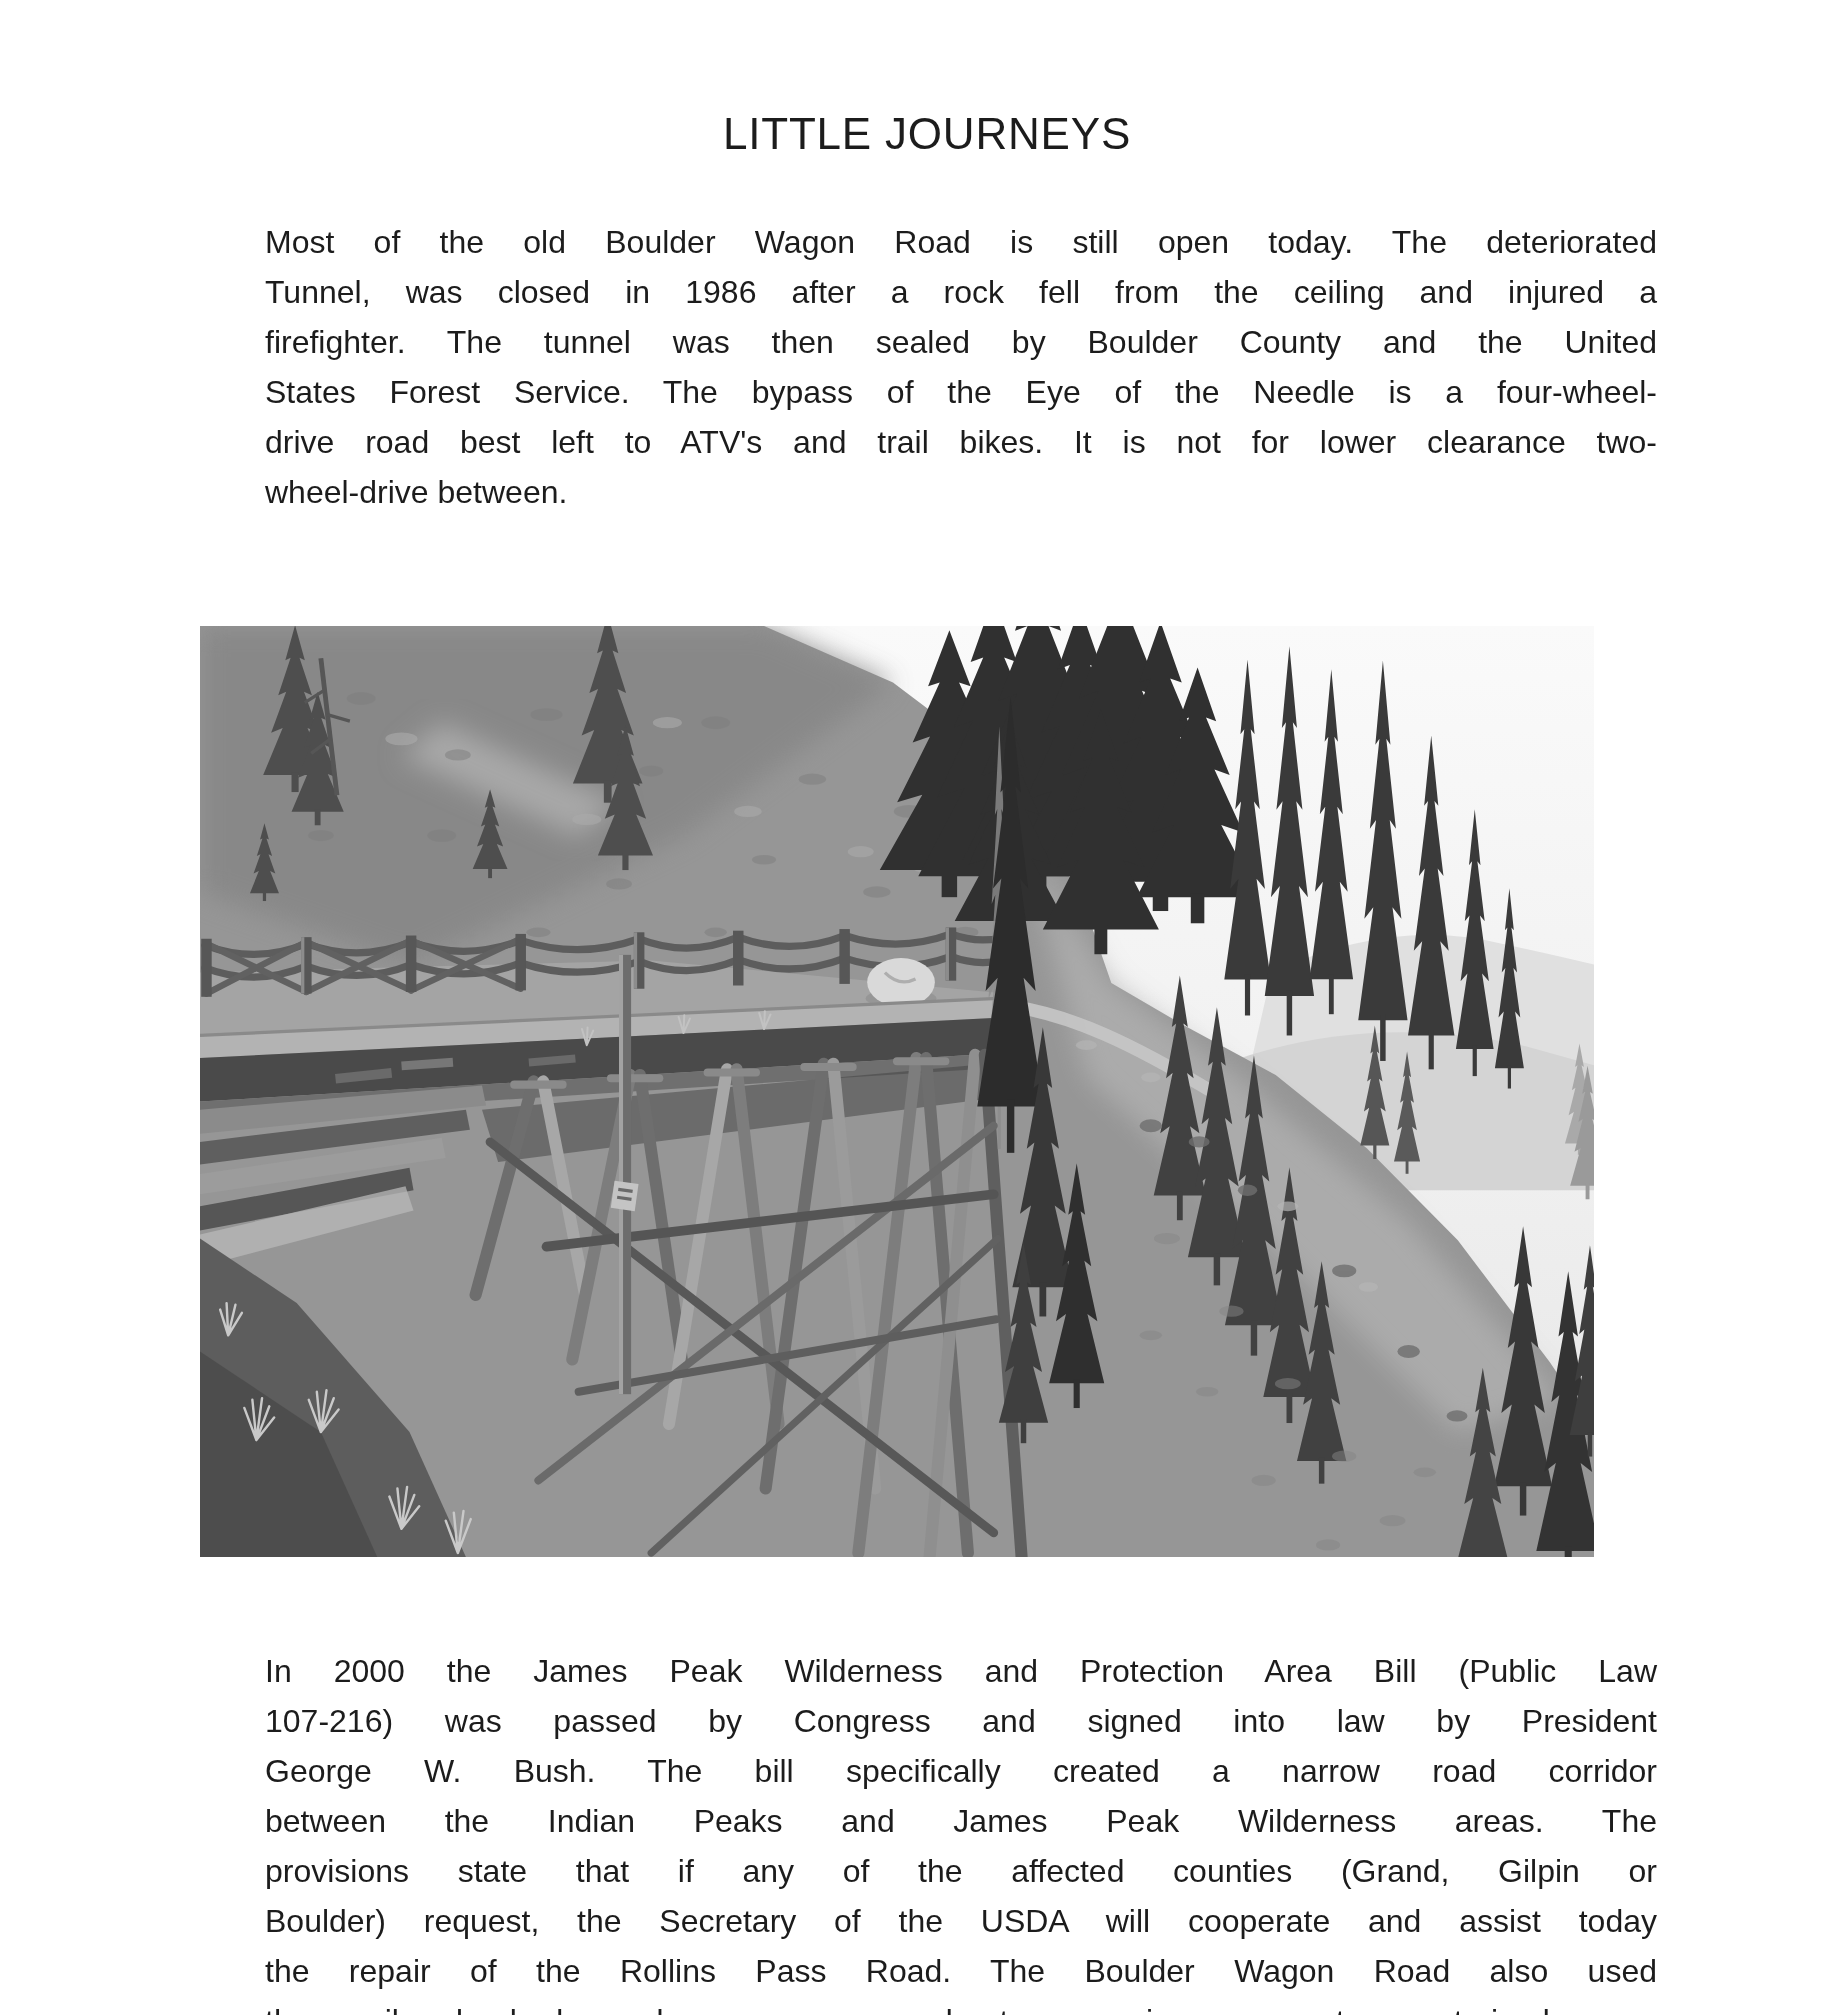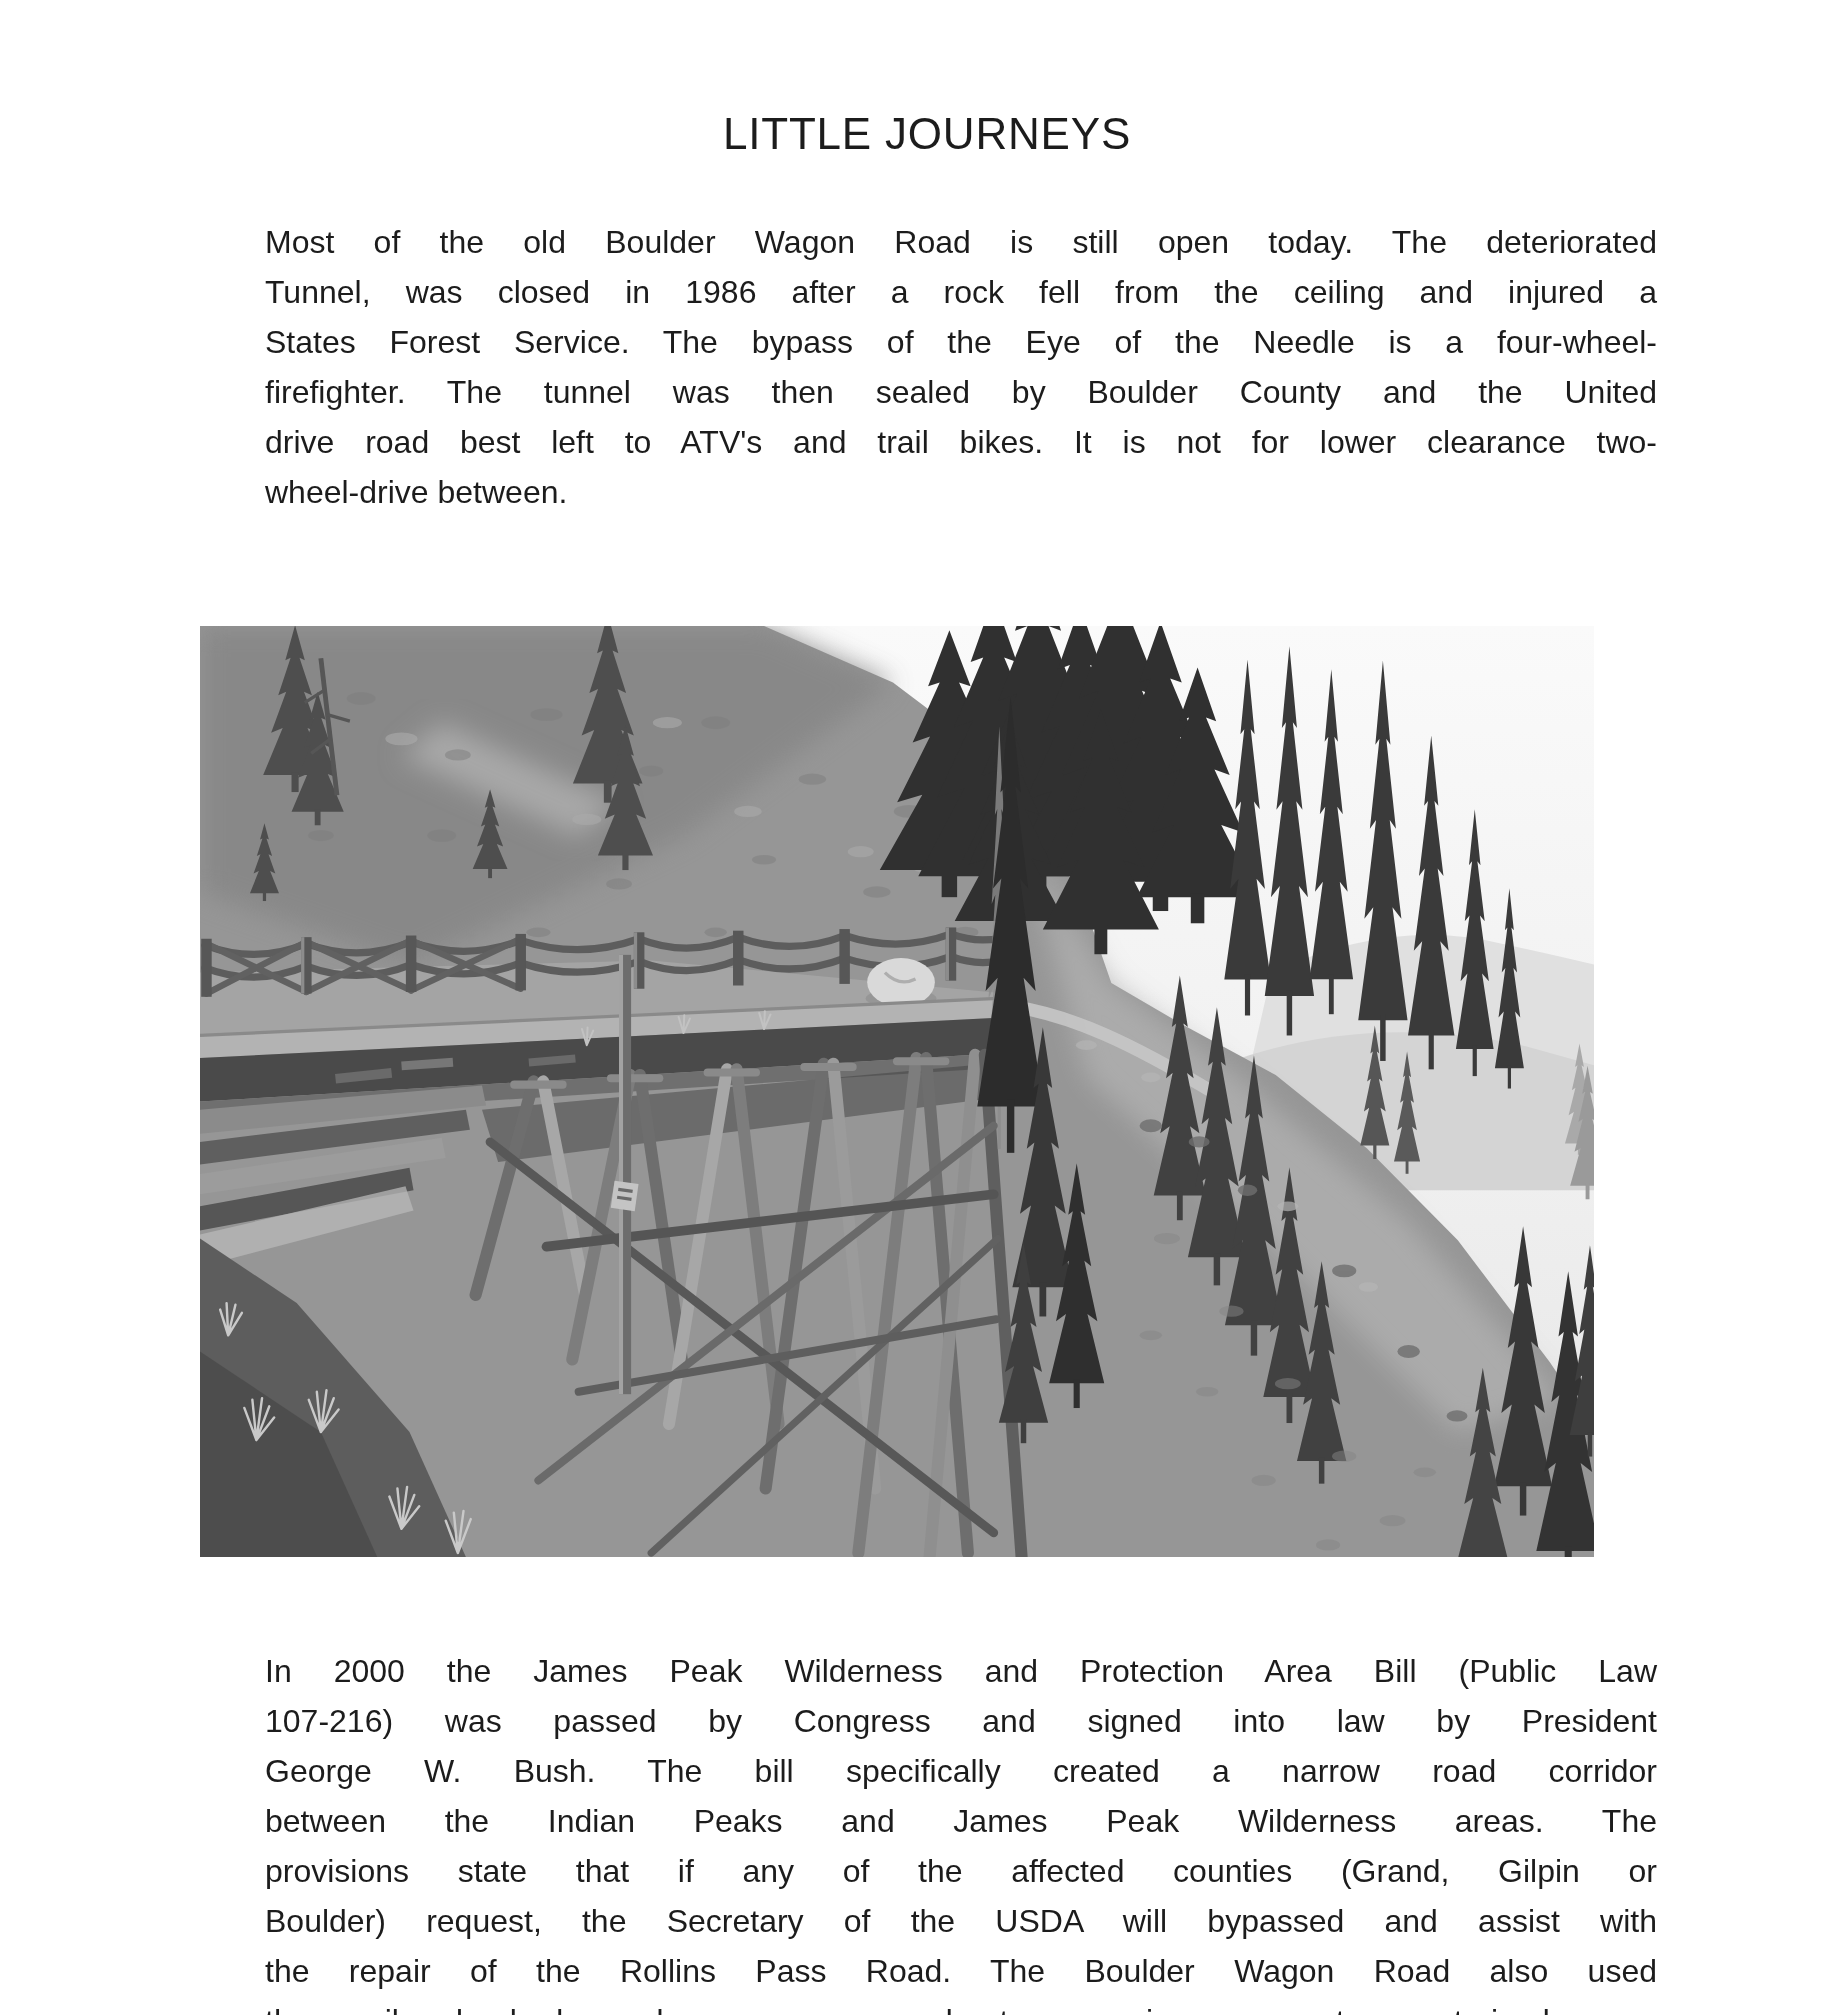--- a/index.html
+++ b/index.html
@@ -48,22 +48,22 @@
 </head>
 <body>
 
 <div class="page">
 
   <h1 class="title">LITTLE JOURNEYS</h1>
 
   <div class="para p1">
       <div class="line">Most of the old Boulder Wagon Road is still open today. The deteriorated</div>
       <div class="line">Tunnel, was closed in 1986 after a rock fell from the ceiling and injured a</div>
+      <div class="line">firefighter. The tunnel was then sealed by Boulder County and the United</div>
       <div class="line">States Forest Service. The bypass of the Eye of the Needle is a four-wheel-</div>
-      <div class="line">firefighter. The tunnel was then sealed by Boulder County and the United</div>
       <div class="line">drive road best left to ATV's and trail bikes. It is not for lower clearance two-</div>
       <div class="line last">wheel-drive between.</div>
     </div>
 
   <figure class="photo" aria-label="Black-and-white photograph of the deteriorated Riflesight Notch wooden railroad trestle clinging to a steep mountainside, with a rustic log fence along the grassy deck, spruce trees on the slope and a hazy valley beyond">
     <svg viewBox="0 0 1730 1155" preserveAspectRatio="none" role="img">
       <defs>
         <linearGradient id="skyg" x1="0" y1="0" x2="0" y2="1">
           <stop offset="0" stop-color="#fafafa"></stop>
           <stop offset="0.55" stop-color="#f0f0f0"></stop>
@@ -297,19 +297,19 @@
       </g>
     </svg>
   </figure>
 
   <div class="para p2">
       <div class="line">In 2000 the James Peak Wilderness and Protection Area Bill (Public Law</div>
       <div class="line">107-216) was passed by Congress and signed into law by President</div>
       <div class="line">George W. Bush. The bill specifically created a narrow road corridor</div>
       <div class="line">between the Indian Peaks and James Peak Wilderness areas. The</div>
       <div class="line">provisions state that if any of the affected counties (Grand, Gilpin or</div>
-      <div class="line">Boulder) request, the Secretary of the USDA will bypassed and assist with</div>
+      <div class="line">Boulder) request, the Secretary of the USDA will cooperate and assist today</div>
       <div class="line">the repair of the Rollins Pass Road. The Boulder Wagon Road also used</div>
       <div class="line">the railroad bed and was supposed to remain open to motorized use.</div>
     </div>
 
 </div>
 
 
 </body></html>

